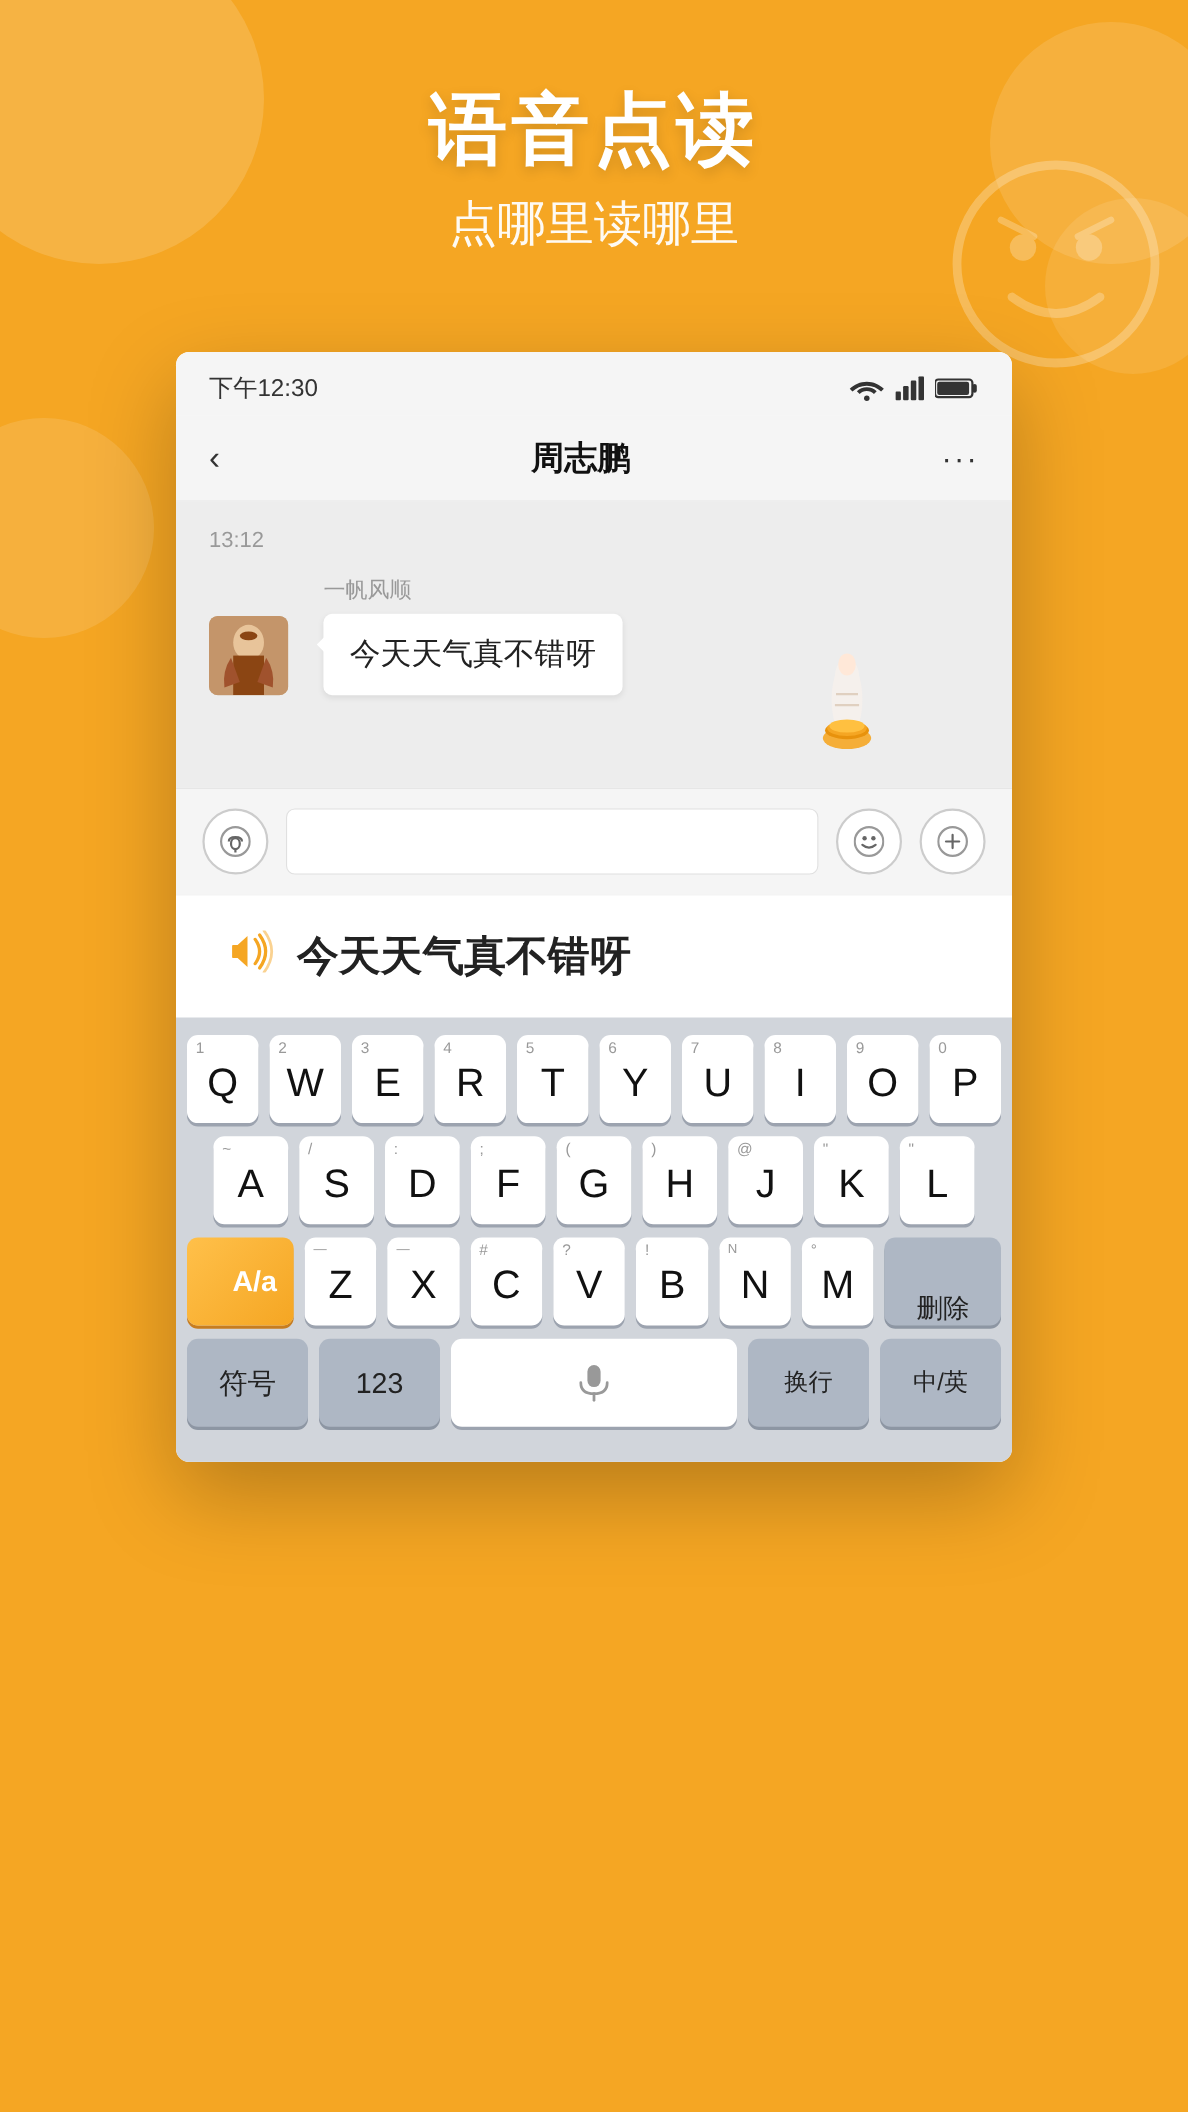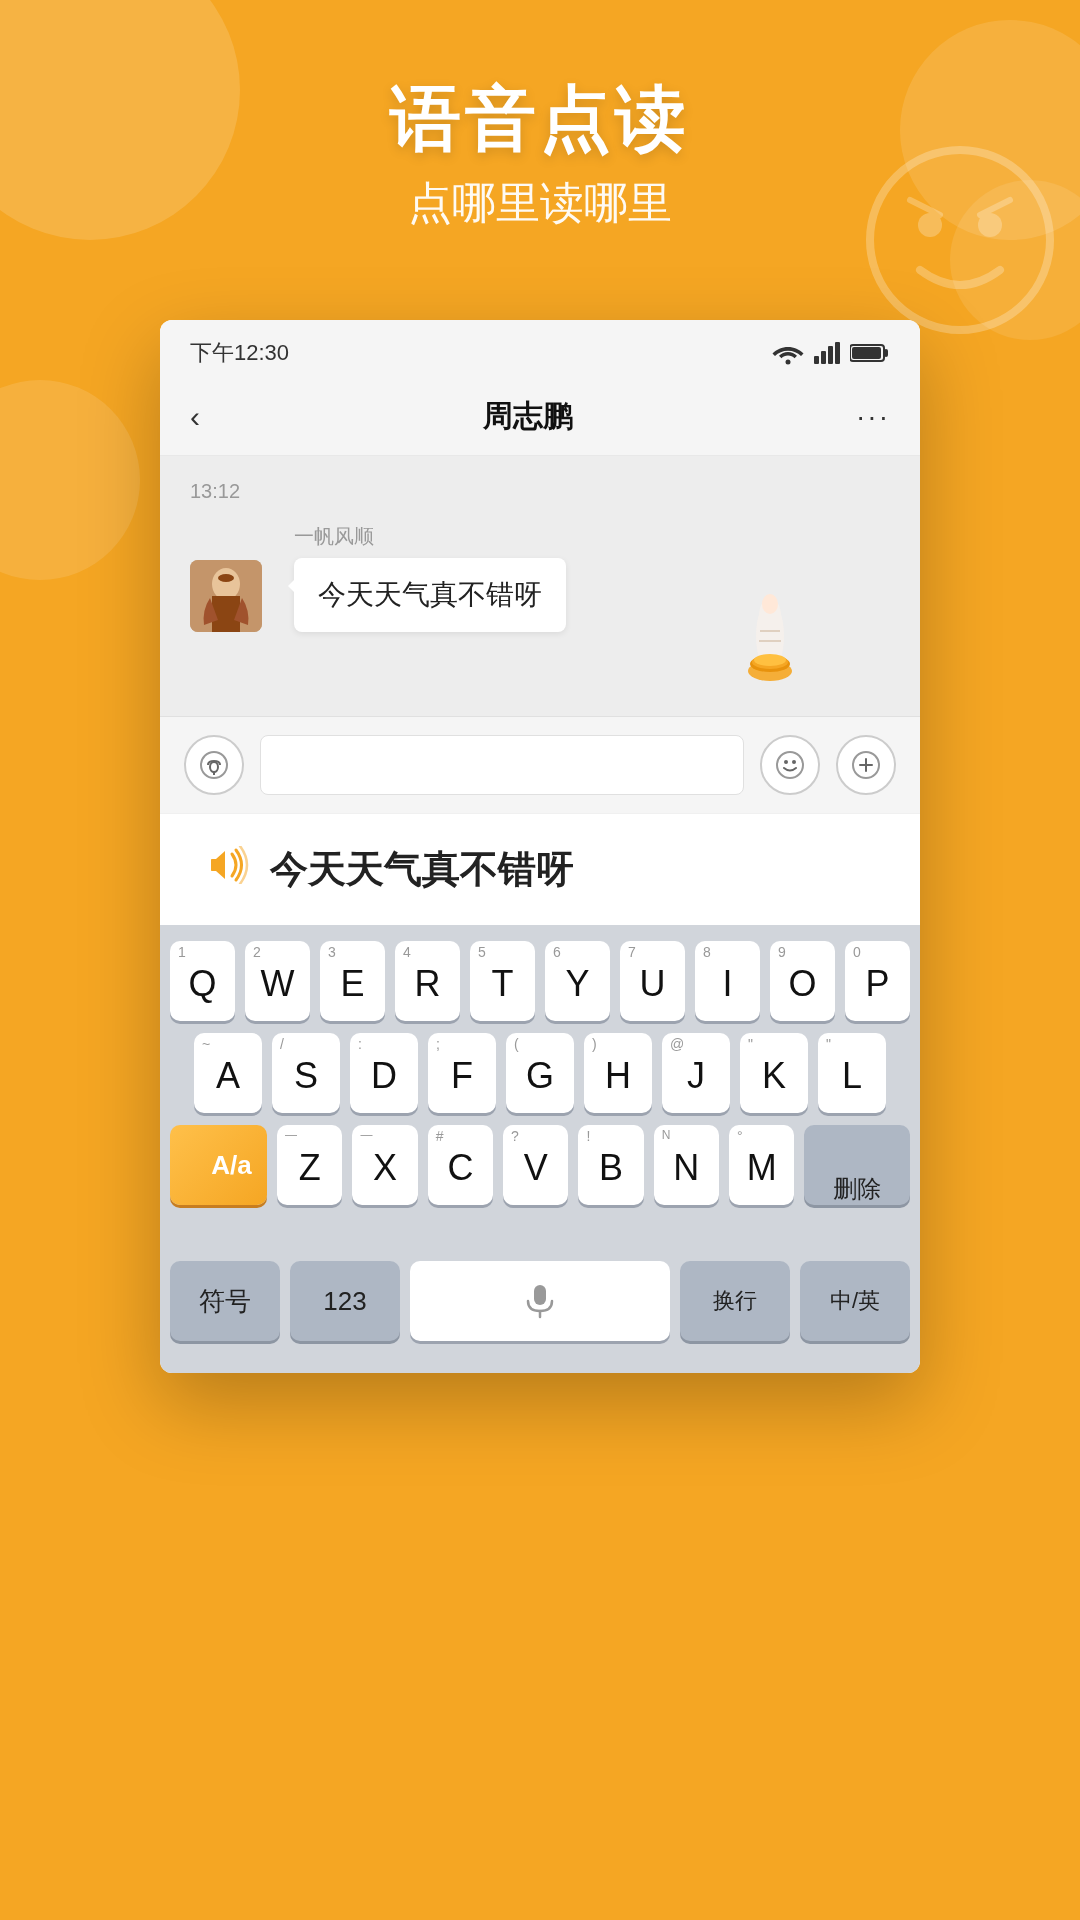--- a/index.html
+++ b/index.html
@@ -349,21 +349,20 @@
 
     
     .key-bottom {
       height: 80px;
       border-radius: 10px;
       display: flex;
       align-items: center;
       justify-content: center;
       cursor: pointer;
       font-size: 26px;
-      margin-top: 44px;
     }
     .key-symbol {
       width: 110px;
       background: #aeb7c4;
       box-shadow: 0 3px 0 #8d96a3;
       color: #222;
     }
     .key-123 {
       width: 110px;
       background: #aeb7c4;

